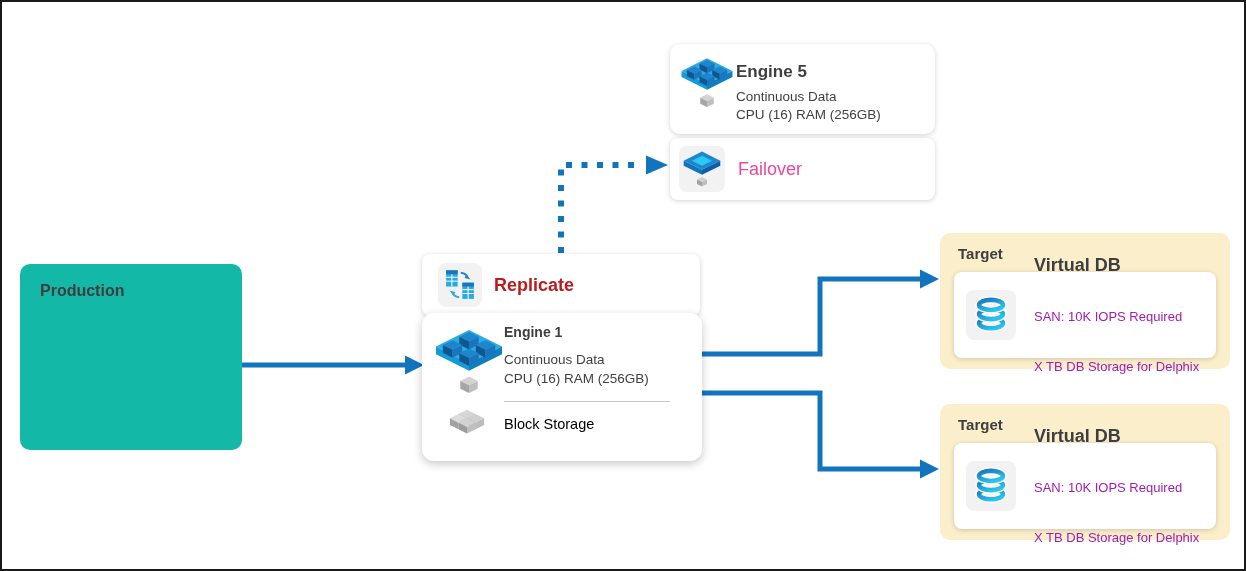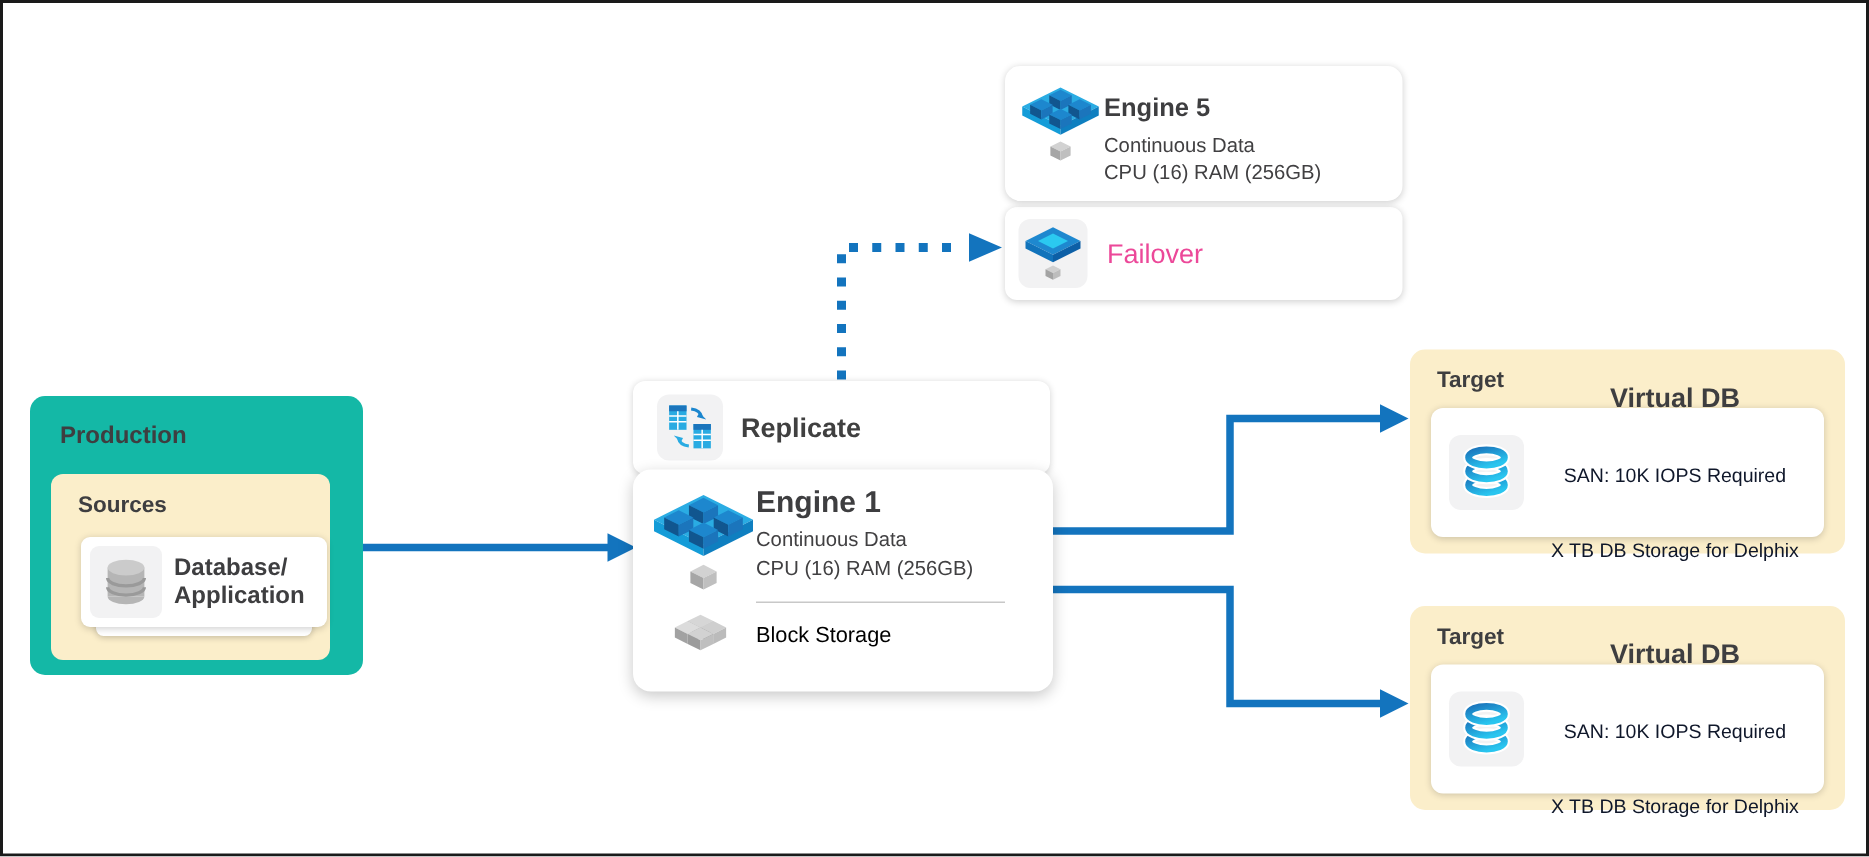--- a/index.html
+++ b/index.html
@@ -15,42 +15,42 @@
   .zone-title{position:absolute;left:20px;top:18px;font-size:16px;font-weight:bold;color:#3E3E40;}
   .zone-title.sm{left:18px;top:12px;font-size:15px;}
   .card{position:absolute;background:#fff;border-radius:8px;box-shadow:0 1px 5px rgba(0,0,0,.18);}
   .chip{background:#F2F2F3;border-radius:8px;display:flex;align-items:center;justify-content:center;flex:none;}
   .stack-card{position:absolute;left:30px;top:86px;width:144px;height:22px;background:#fff;border-radius:5px;box-shadow:0 1px 4px rgba(0,0,0,.22);z-index:2;}
   .db-card{left:20px;top:42px;width:164px;height:60px;z-index:3;display:flex;align-items:center;padding-left:6px;border-radius:6px;}
   .db-card .chip{width:48px;height:48px;border-radius:6px;}
   .db-title{margin-left:8px;font-size:16px;font-weight:bold;color:#3E3E40;line-height:19px;}
   .replicate-card{left:420px;top:252px;width:278px;height:62px;z-index:2;display:flex;align-items:center;padding-left:16px;}
   .replicate-card .chip{width:44px;height:44px;}
-  .replicate-label{margin-left:12px;font-size:18px;font-weight:bold;color:#404040;}
+  .replicate-label{margin-left:12px;font-size:18px;font-weight:bold;color:#b91c1c;}
   .engine1-card{left:420px;top:311px;width:280px;height:148px;z-index:3;border-radius:12px;box-shadow:0 3px 10px rgba(0,0,0,.22);}
   .engine1-icon{position:absolute;left:12px;top:16px;}
-  .e-title{position:absolute;left:82px;top:11px;font-size:20px;font-weight:bold;color:#3E3E40;}
+  .e-title{position:absolute;left:82px;top:11px;font-size:14px;font-weight:bold;color:#3E3E40;}
   .e-line1{position:absolute;left:82px;top:39px;font-size:13.5px;color:#414042;}
   .e-line2{position:absolute;left:82px;top:58px;font-size:13.5px;color:#414042;}
   .divider{position:absolute;left:82px;top:88px;width:166px;height:1px;background:#C8C8C8;}
   .bs-icon{position:absolute;left:26px;top:93px;}
   .bs-label{position:absolute;left:82px;top:103px;font-size:14.5px;color:#000000;}
   .engine2-card{left:668px;top:42px;width:265px;height:90px;z-index:3;border-radius:10px;}
   .engine2-icon{position:absolute;left:10px;top:13px;}
   .e2-title{position:absolute;left:66px;top:18px;font-size:17px;font-weight:bold;color:#3E3E40;}
   .e2-line1{position:absolute;left:66px;top:45px;font-size:13.5px;color:#414042;}
   .e2-line2{position:absolute;left:66px;top:63px;font-size:13.5px;color:#414042;}
   .failover-card{left:668px;top:136px;width:265px;height:62px;z-index:2;display:flex;align-items:center;padding-left:9px;}
   .failover-card .chip{width:46px;height:46px;}
   .failover-label{margin-left:13px;font-size:18px;color:#ec4899;}
-  .vdb-card{left:14px;top:39px;width:262px;height:86px;z-index:3;display:flex;align-items:center;padding-left:12px;text-align:center;}
+  .vdb-card{left:14px;top:39px;width:262px;height:86px;z-index:3;display:flex;align-items:center;padding-left:12px;}
   .vdb-card .chip{width:50px;height:50px;}
   .vdb-text{margin-left:18px;}
   .vdb-title{font-size:18px;font-weight:bold;color:#3E3E40;margin-bottom:4px;}
-  .vdb-line{font-size:13px;color:#0f172a;line-height:18px;margin-top:32px;}
+  .vdb-line{font-size:13px;color:#a21caf;line-height:18px;margin-top:32px;}
 </style>
 </head>
 <body>
 
 <div class="stage">
 
   <svg class="arrows" width="1246" height="571" viewBox="0 0 1246 571">
 
     <g>
       <line x1="240" y1="363" x2="404" y2="363" stroke="#1374BE" stroke-width="5"></line>
@@ -68,39 +68,20 @@
     </g>
 
     <g>
       <path d="M559,251 V163 H640" fill="none" stroke="#1374BE" stroke-width="6" stroke-dasharray="6 9.5"></path>
       <polygon points="644,153.5 666,163 644,172.5" fill="#1374BE"></polygon>
     </g>
   </svg>
 
   <div class="zone production" style="z-index:2;">
     <div class="zone-title">Production</div>
-    <div class="zone sources">
-      <div class="zone-title sm">Sources</div>
-      <div class="stack-card"></div>
-      <div class="card db-card">
-        <div class="chip">
-          <svg width="42" height="42" viewBox="0 0 48 48">
-            <rect x="10" y="13" width="28" height="22" fill="#B5B5B5"></rect>
-            <path d="M10,35 a14,6 0 0 0 28,0 z" fill="#B5B5B5"></path>
-            <path d="M10,21 a14,6 0 0 0 28,0" fill="none" stroke="#9A9A9A" stroke-width="2.5"></path>
-            <path d="M10,28 a14,6 0 0 0 28,0" fill="none" stroke="#9A9A9A" stroke-width="2.5"></path>
-            <ellipse cx="24" cy="13" rx="14" ry="6" fill="#CBCBCB"></ellipse>
-          </svg>
-        </div>
-        <div class="db-title">
-          <div>Database/</div>
-          <div>Application</div>
-        </div>
-      </div>
-    </div>
   </div>
 
   <div class="card replicate-card">
     <div class="chip">
       <svg width="34" height="34" viewBox="0 0 44 44">
         <rect x="4" y="3" width="15" height="21" fill="#29ABE2"></rect>
         <rect x="4" y="3" width="15" height="5" fill="#1B75BC"></rect>
         <line x1="4" y1="12" x2="19" y2="12" stroke="#fff" stroke-width="1.3"></line>
         <line x1="4" y1="17" x2="19" y2="17" stroke="#fff" stroke-width="1.3"></line>
         <line x1="11.5" y1="8" x2="11.5" y2="24" stroke="#fff" stroke-width="1.3"></line>

